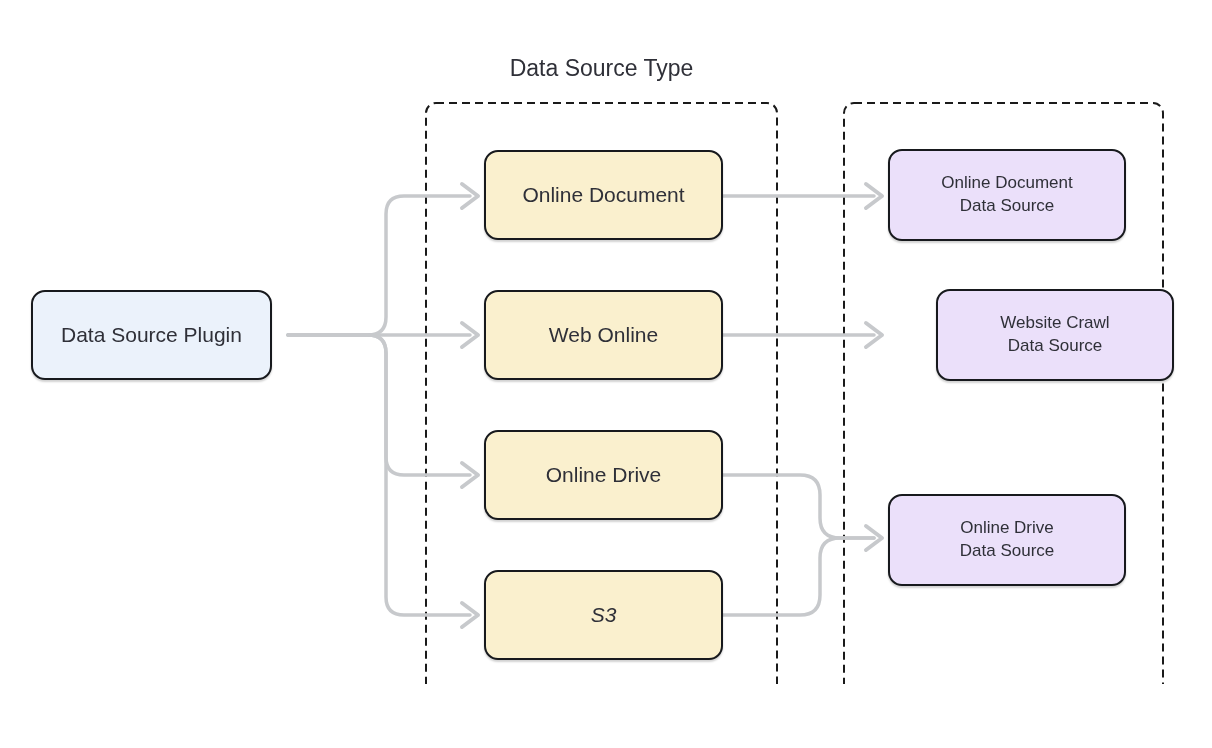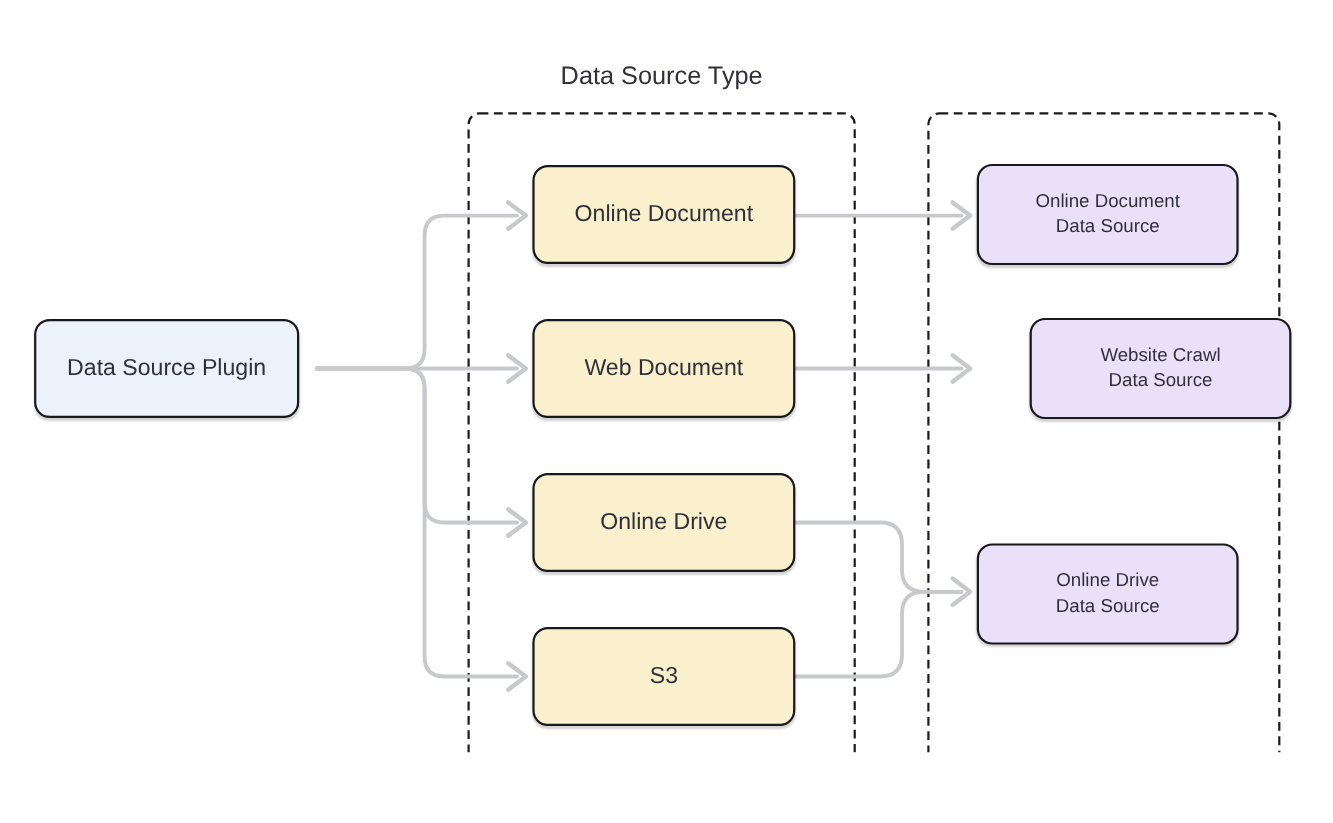--- a/index.html
+++ b/index.html
@@ -68,21 +68,21 @@
   .node-label {
     white-space: pre-line;
     line-height: 1.35;
     padding: 0 10px;
   }
   .node-source { left: 31px; top: 290px; width: 241px; height: 90px; background: var(--source_fill); font-size: 21px; }
   .node-type   { left: 484px; width: 239px; height: 90px; background: var(--type_fill); font-size: 21px; }
   .node-type-0 { top: 150px; }
   .node-type-1 { top: 290px; }
   .node-type-2 { top: 430px; }
-  .node-type-3 { top: 570px; }
+  .node-type-3 { top: 570px; font-style: italic; }
   .node-plugin { left: 888px; width: 238px; height: 92px; background: var(--plugin_fill); font-size: 17px; }
   .node-plugin-0 { top: 149px; }
   .node-plugin-1 { top: 289px; margin-left: 48px; }
   .node-plugin-2 { top: 494px; }
   .title-left  { left: 426px; width: 351px; }
   .title-right { left: 844px; width: 319px; }
 </style>
 </head>
 <body>
 
@@ -116,21 +116,21 @@
   <div class="group-title title-left">Data Source Type</div>
 
   <div class="node node-source">
     <span class="node-label">Data Source Plugin</span>
   </div>
 
   <div class="node node-type node-type-0">
     <span class="node-label">Online Document</span>
   </div>
   <div class="node node-type node-type-1">
-    <span class="node-label">Web Document</span>
+    <span class="node-label">Web Online</span>
   </div>
   <div class="node node-type node-type-2">
     <span class="node-label">Online Drive</span>
   </div>
   <div class="node node-type node-type-3">
     <span class="node-label">S3</span>
   </div>
 
   <div class="node node-plugin node-plugin-0">
     <span class="node-label">Online Document

